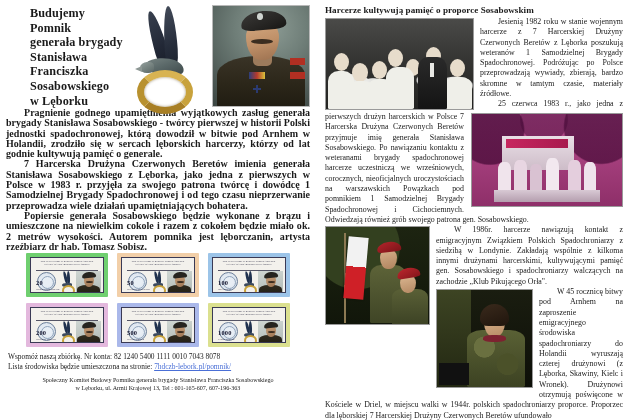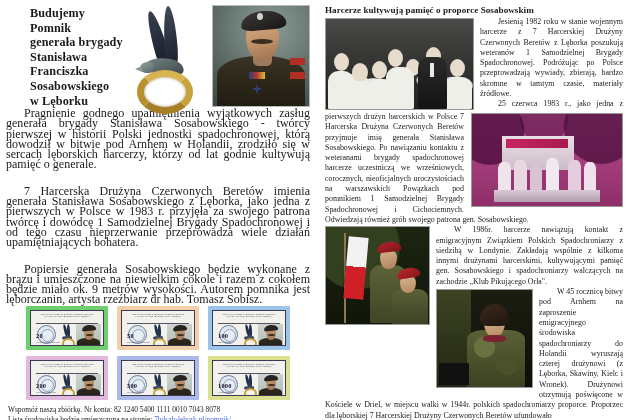--- a/index.html
+++ b/index.html
@@ -64,24 +64,24 @@
     background:#3b2d20;border-radius:50%;}
   .p-ribbon{position:absolute;left:36px;top:66px;width:16px;height:7px;
     background:linear-gradient(90deg,#2a3f7d 0%,#b63a2c 50%,#d8c23a 100%);}
   .p-patch{position:absolute;right:4px;top:52px;width:15px;height:7px;background:#b12f22;}
   .p-patch2{position:absolute;right:4px;top:66px;width:15px;height:7px;background:#b12f22;}
   .p-cross{position:absolute;left:40px;top:79px;width:8px;height:8px;background:#2c3c74;
     clip-path:polygon(38% 0,62% 0,62% 38%,100% 38%,100% 62%,62% 62%,62% 100%,38% 100%,38% 62%,0 62%,0 38%,38% 38%);}
 
   
   p.body{
-    margin:0 0 0 0;font-size:12px;line-height:10.3px;text-align:justify;
-    text-indent:18px;text-justify:inter-word;letter-spacing:.02px;
-  }
-  p.body + p.body{margin-top:16px;}
+    margin:0 0 0 0;font-size:10px;line-height:10.3px;text-align:justify;
+    text-indent:18px;text-justify:inter-word;letter-spacing:.02px;font-weight:bold;
+  }
+  p.body + p.body{margin-top:0;}
   .lead{margin-top:3px;}
   .wzory{font-size:8.1px;line-height:11px;margin:4px 0 2px 0;text-indent:18px;font-weight:400;}
 
   
   .bricks{display:flex;flex-wrap:wrap;gap:6px 9px;justify-content:center;margin:1px 0 0 0;padding:0 6px;}
   .brick{
     position:relative;width:82px;height:44px;box-sizing:border-box;
     padding:4px;border-radius:1px;
   }
   .brick-inner{
@@ -243,21 +243,21 @@
         <div class="p-badge"></div>
         <div class="p-ribbon"></div>
         <div class="p-patch"></div>
         <div class="p-patch2"></div>
         <div class="p-cross"></div>
       </div>
     </div>
 
     <p class="body lead">Pragnienie godnego upamiętnienia wyjątkowych zasług generała brygady Stanisława Sosabowskiego - twórcy pierwszej w historii Polski jednostki spadochronowej, którą dowodził w bitwie pod Arnhem w Holandii, zrodziło się w sercach lęborskich harcerzy, którzy od lat godnie kultywują pamięć o generale.</p>
     <p class="body">7 Harcerska Drużyna Czerwonych Beretów imienia generała Stanisława Sosabowskiego z Lęborka, jako jedna z pierwszych w Polsce w 1983 r. przyjęła za swojego patrona twórcę i dowódcę 1 Samodzielnej Brygady Spadochronowej i od tego czasu nieprzerwanie przeprowadza wiele działań upamiętniających bohatera.</p>
-    <p class="body">Popiersie generała Sosabowskiego będzie wykonane z brązu i umieszczone na niewielkim cokole i razem z cokołem będzie miało ok. 9 metrów wysokości. Autorem pomnika jest lęborczanin, artysta rzeźbiarz dr hab. Tomasz Sobisz.</p>
+    <p class="body">Popiersie generała Sosabowskiego będzie wykonane z brązu i umieszczone na niewielkim cokole i razem z cokołem będzie miało ok. 2 metrów wysokości. Autorem pomnika jest lęborczanin, artysta rzeźbiarz dr hab. Tomasz Sobisz.</p>
 
 
     <div class="bricks">
 
       <div class="brick" style="background: rgb(111, 207, 111);">
         <div class="brick-inner">
           <div class="b-head">SPOŁECZNY KOMITET BUDOWY POMNIKA
 gen. bryg. STANISŁAWA SOSABOWSKIEGO
 w LĘBORKU</div>
           <div class="b-rule"></div>

